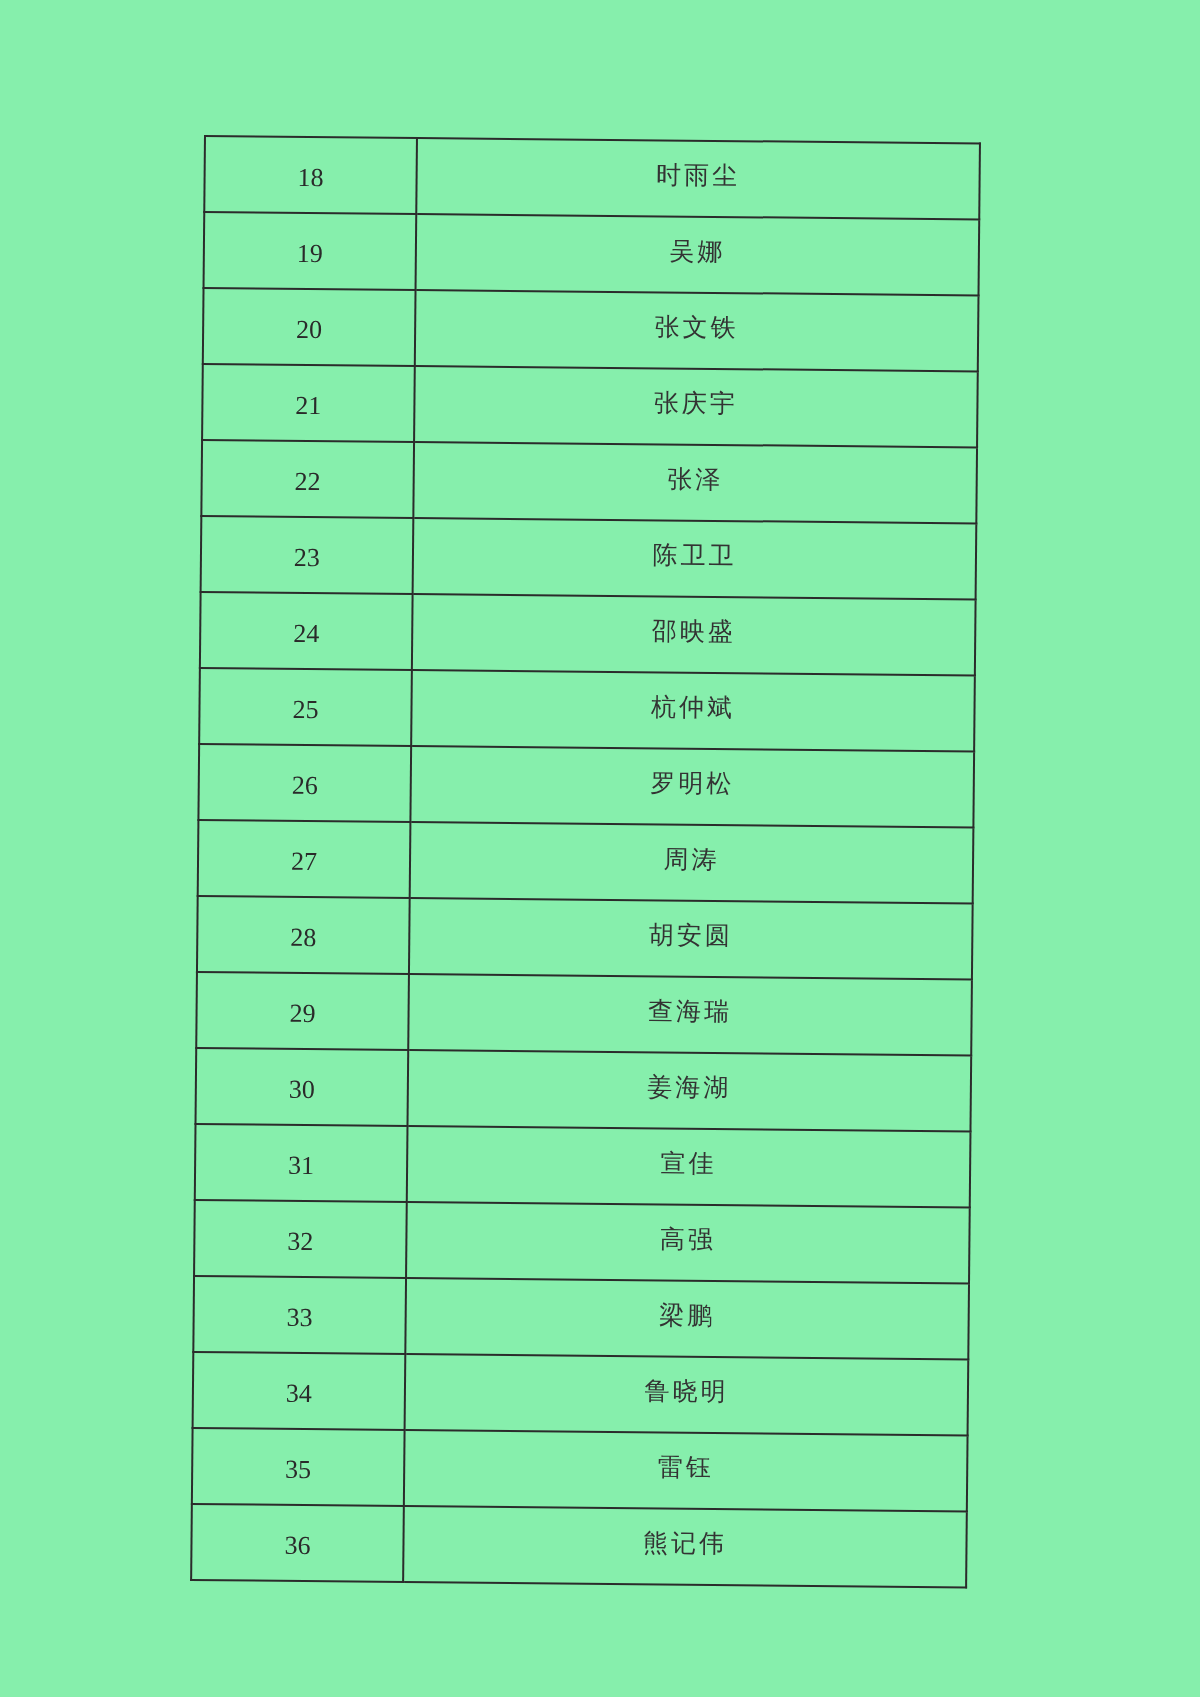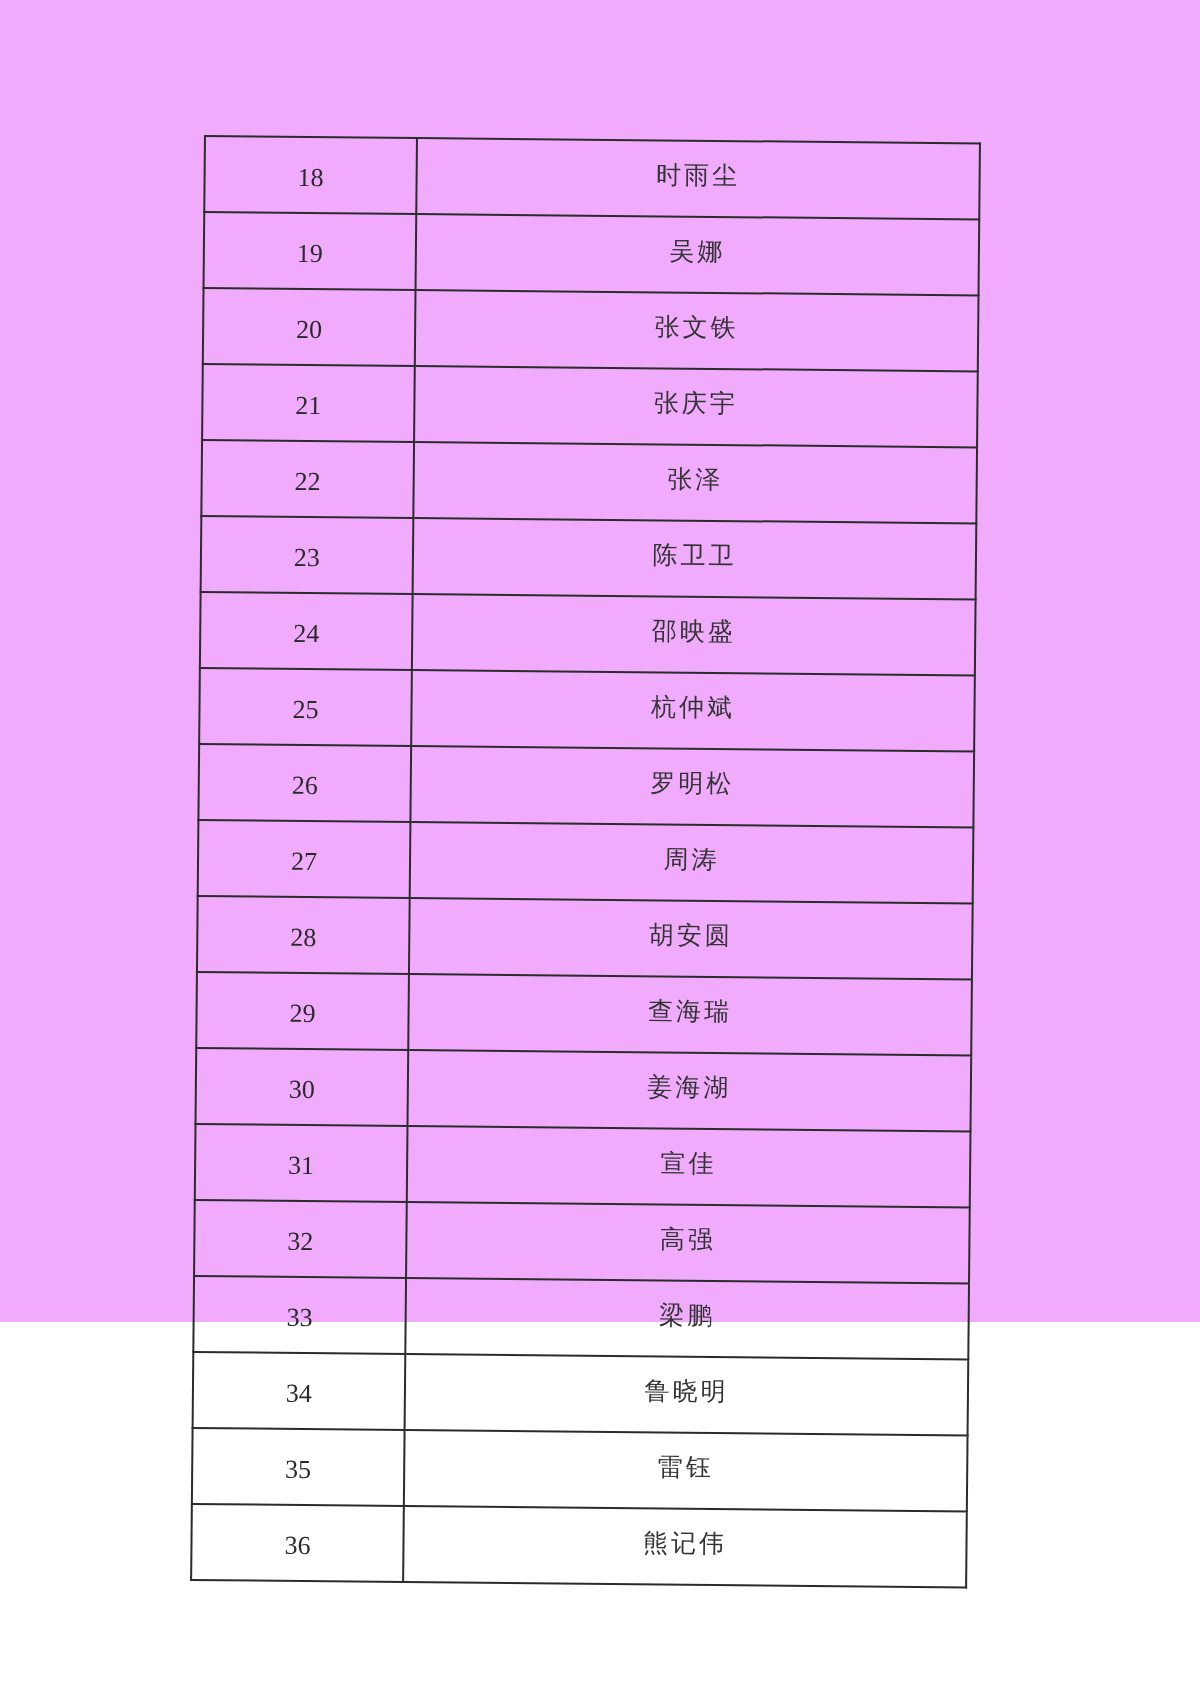--- a/index.html
+++ b/index.html
@@ -11,22 +11,22 @@
       width: 1200px;
       height: 1697px;
       position: relative;
       overflow: hidden;
       font-family: "Liberation Serif", "DejaVu Serif", serif;
       color: #2a2a2a;
     }
     .page {
       position: absolute;
       left: 0; top: 0;
-      width: 1200px; height: 1322px;
-      background: #f0abfc;
+      width: 1200px; height: 1697px;
+      background: #86efac;
     }
     .table-wrap {
       position: absolute;
       left: 204px;
       top: 135px;
       width: 777px;
       transform: rotate(0.55deg);
       transform-origin: left top;
     }
     table.roster {

